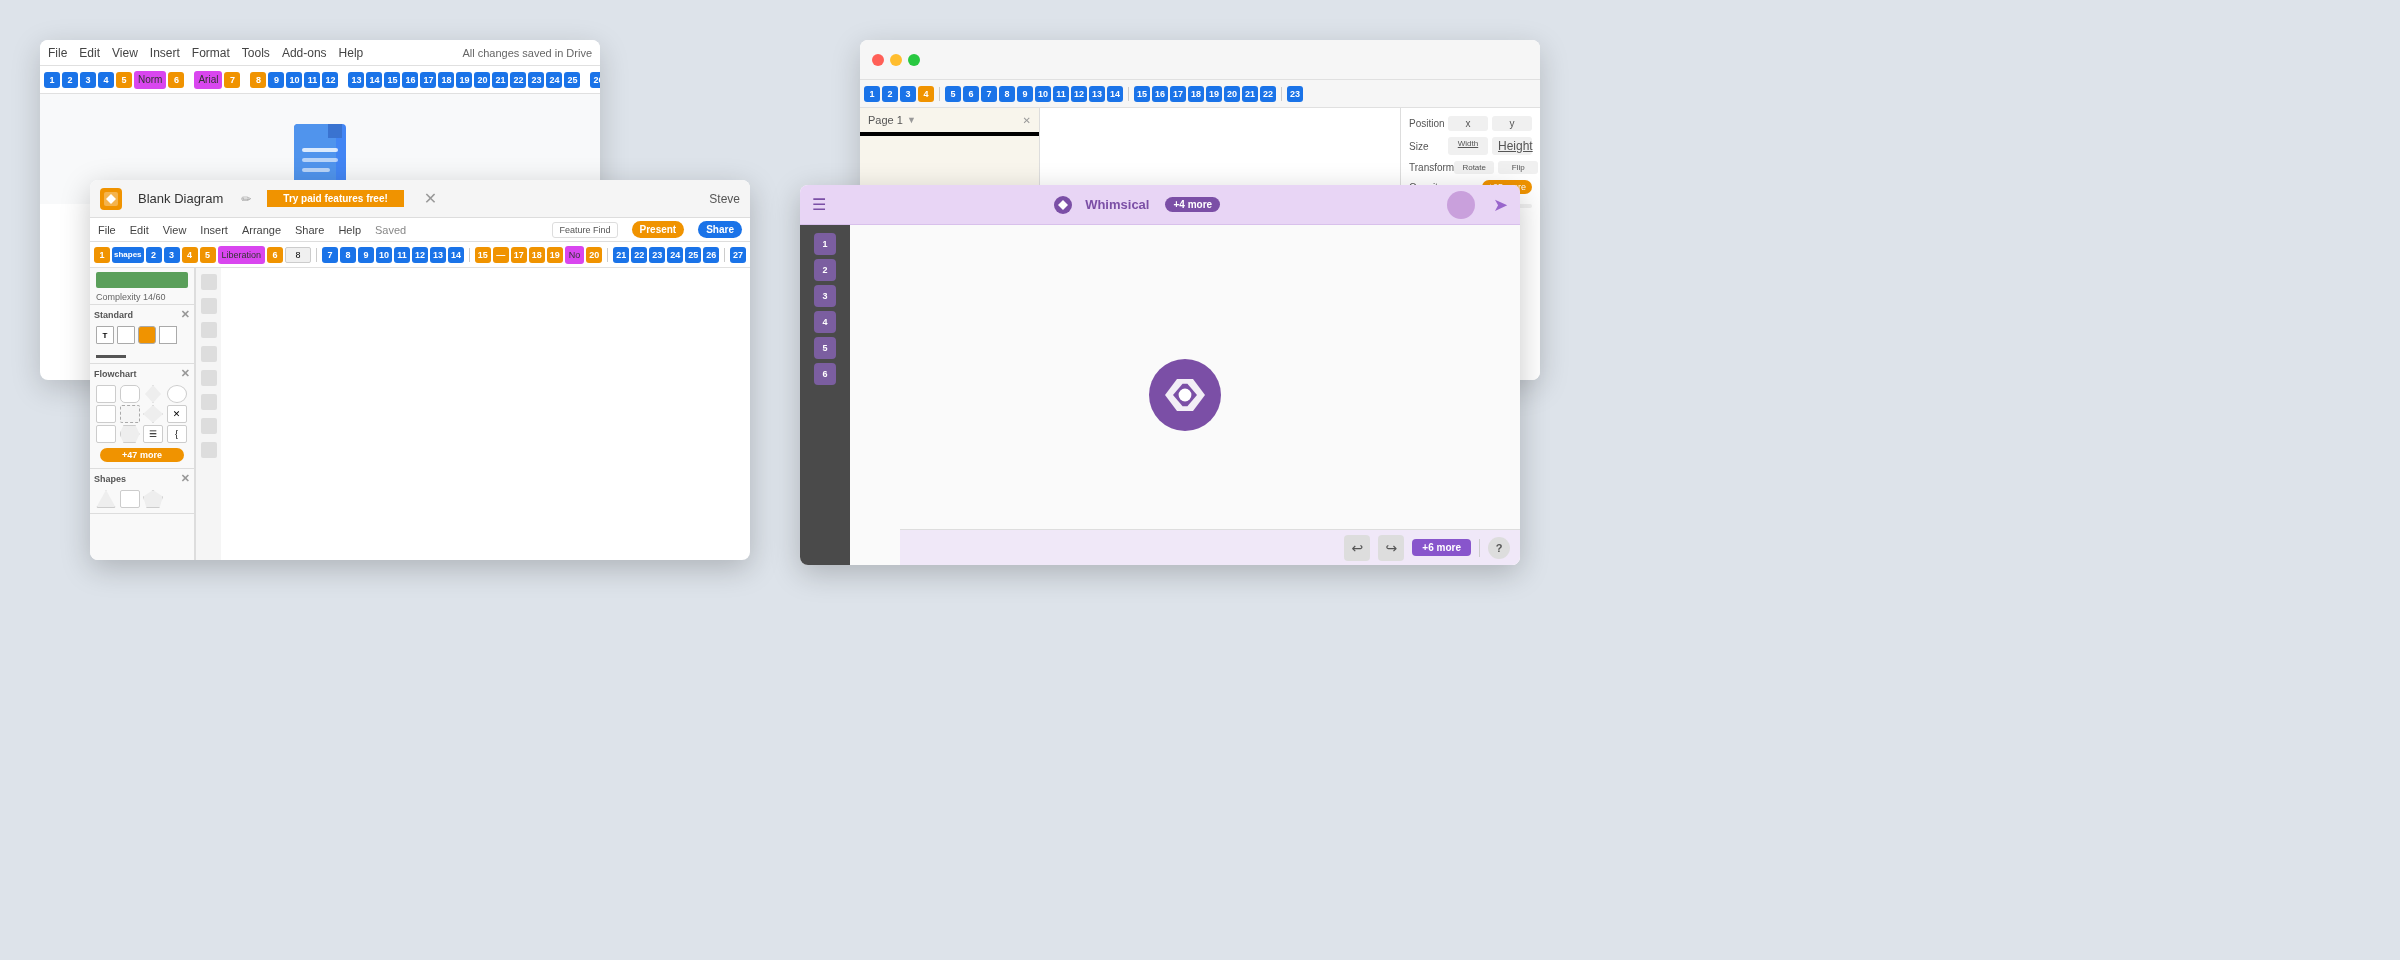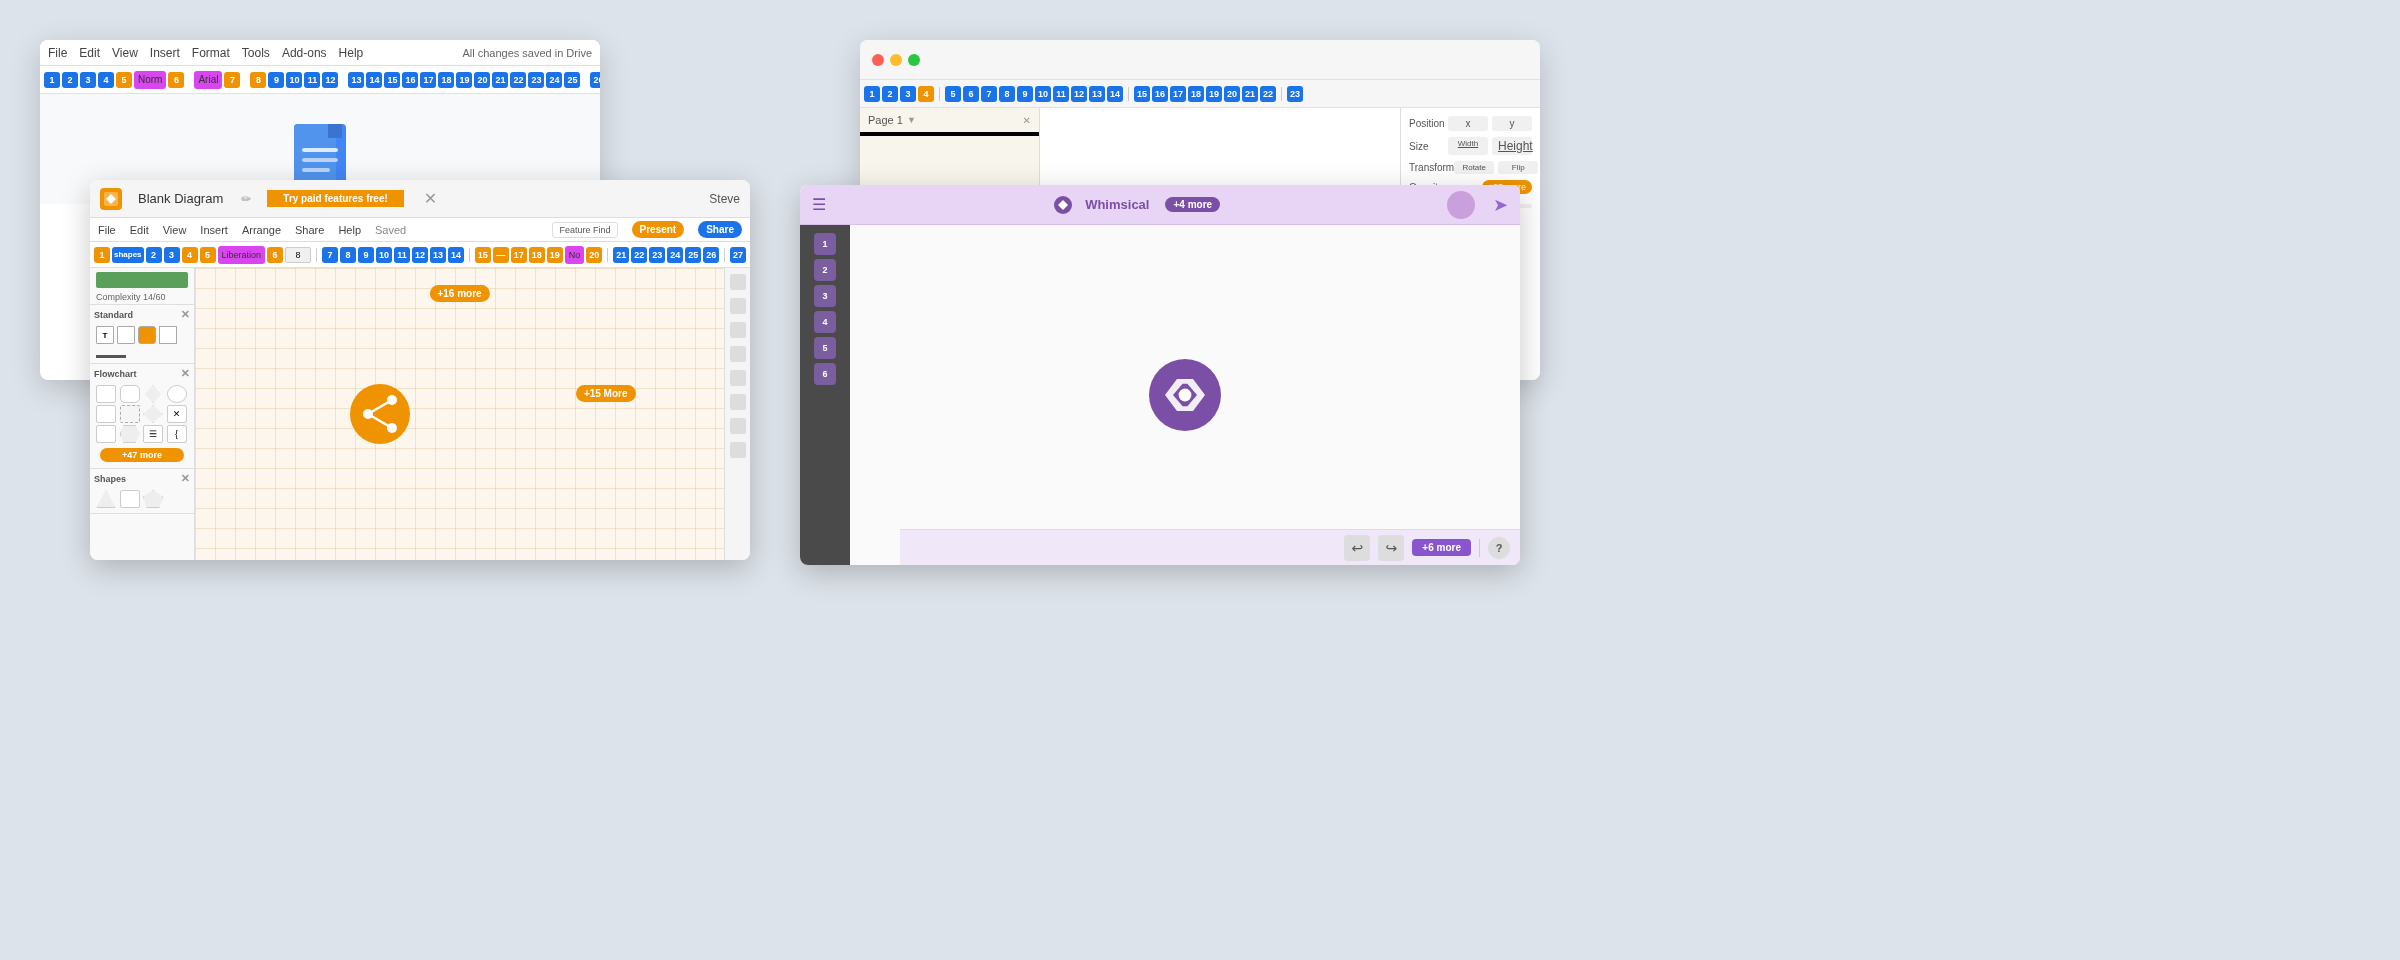--- a/index.html
+++ b/index.html
@@ -772,38 +772,20 @@
           <span class="sidebar-close">✕</span>
         </div>
         <div class="sidebar-shapes-grid">
           <div class="shape-item" style="clip-path:polygon(50% 0%,100% 100%,0% 100%);background:#eee;"></div>
           <div class="shape-item"></div>
           <div class="shape-item" style="clip-path:polygon(50% 0%,100% 38%,82% 100%,18% 100%,0% 38%);background:#eee;"></div>
         </div>
       </div>
     </div>
 
-    <div class="drawio-canvas">
-      <div class="canvas-grid"></div>
-
-      <svg class="canvas-share-icon" viewBox="0 0 64 64">
-        <circle cx="32" cy="32" r="30" fill="#f09300"></circle>
-        <circle cx="20" cy="32" r="5" fill="white"></circle>
-        <circle cx="44" cy="18" r="5" fill="white"></circle>
-        <circle cx="44" cy="46" r="5" fill="white"></circle>
-        <line x1="20" y1="32" x2="44" y2="18" stroke="white" stroke-width="2.5"></line>
-        <line x1="20" y1="32" x2="44" y2="46" stroke="white" stroke-width="2.5"></line>
-      </svg>
-
-      <div style="position:absolute;top:15px;left:50%;transform:translateX(-50%);">
-        <span class="badge-plus16">+16 more</span>
-      </div>
-
-      <div class="badge-plus15">+15 More</div>
-    </div>
 
     <div class="drawio-right-panel">
       <div class="right-panel-icon"></div>
       <div class="right-panel-icon"></div>
       <div class="right-panel-icon"></div>
       <div class="right-panel-icon"></div>
       <div class="right-panel-icon"></div>
       <div class="right-panel-icon"></div>
       <div class="right-panel-icon"></div>
       <div class="right-panel-icon"></div>

